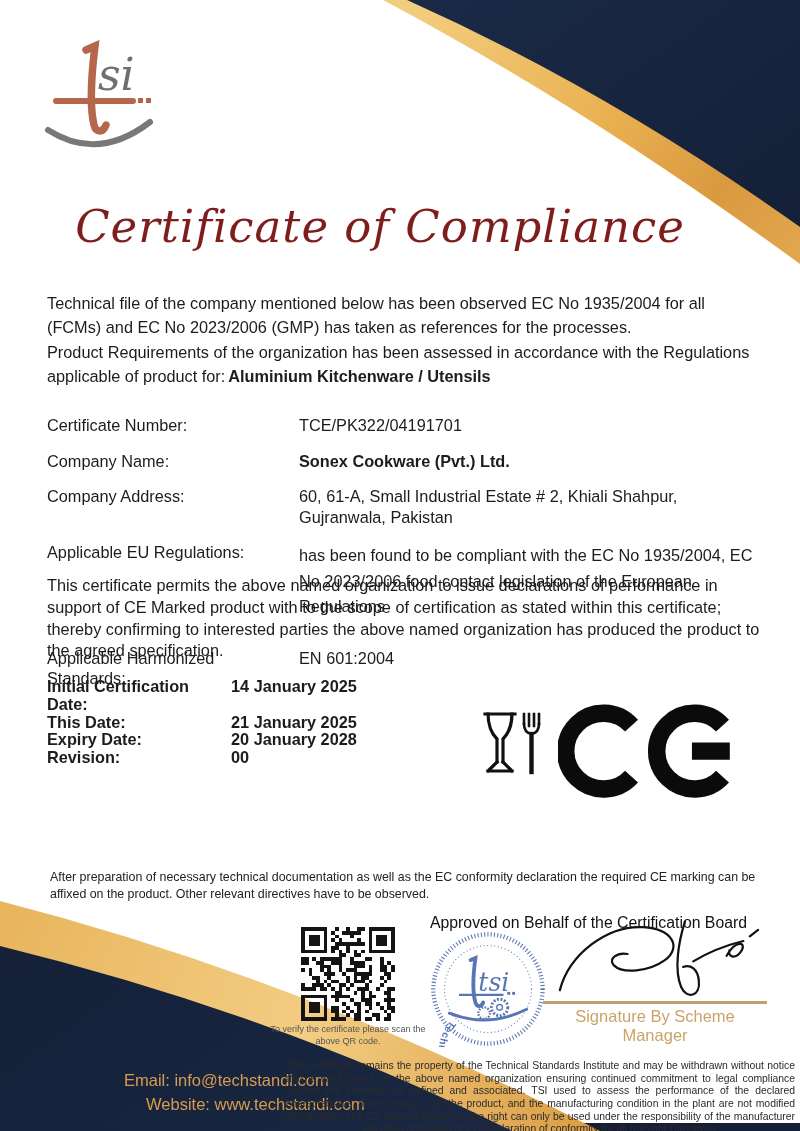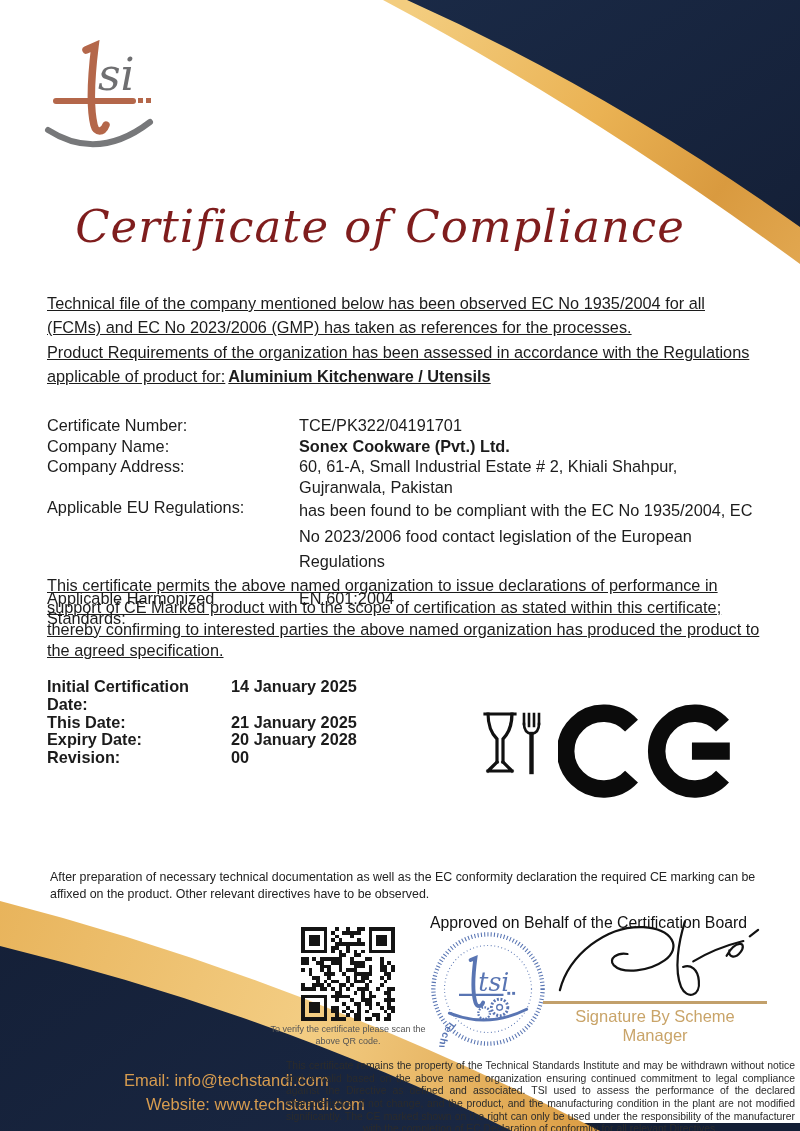--- a/index.html
+++ b/index.html
@@ -10,27 +10,27 @@
   .layer{position:absolute;z-index:2;}
 
   
   #logo{left:36px;top:40px;width:126px;height:120px;}
 
   
   #title{left:0;top:200px;width:760px;text-align:center;
          font-family:"DejaVu Serif","Liberation Serif",serif;font-style:italic;
          font-size:45px;color:#7f1d1d;letter-spacing:1px;}
 
-  .para{font-size:16.3px;line-height:1.5;text-decoration:underline;}
+  .para{font-size:16.3px;line-height:1.5;}
   #intro1{left:47px;top:291px;width:714px;}
   #intro2{left:47px;top:340px;width:714px;}
   .product-bold{font-weight:bold;margin-left:3px;}
 
   #details{left:47px;top:415px;width:716px;display:grid;grid-template-columns:252px 1fr;
-           font-size:16.3px;line-height:20.5px;row-gap:0;}
+           font-size:16.3px;line-height:20.5px;row-gap:15px;}
   #details .lbl{padding-right:6px;}
   #details .val-eu{line-height:25.5px;padding-top:1px;}
   #details .gap{margin-top:13px;}
   .bold{font-weight:bold;}
 
   #permit{left:47px;top:567px;width:717px;line-height:21.8px;margin-top:8px;}
 
   #dates{left:47px;top:678px;width:400px;display:grid;grid-template-columns:184px 1fr;
          font-size:16.3px;line-height:17.8px;font-weight:bold;}
 

